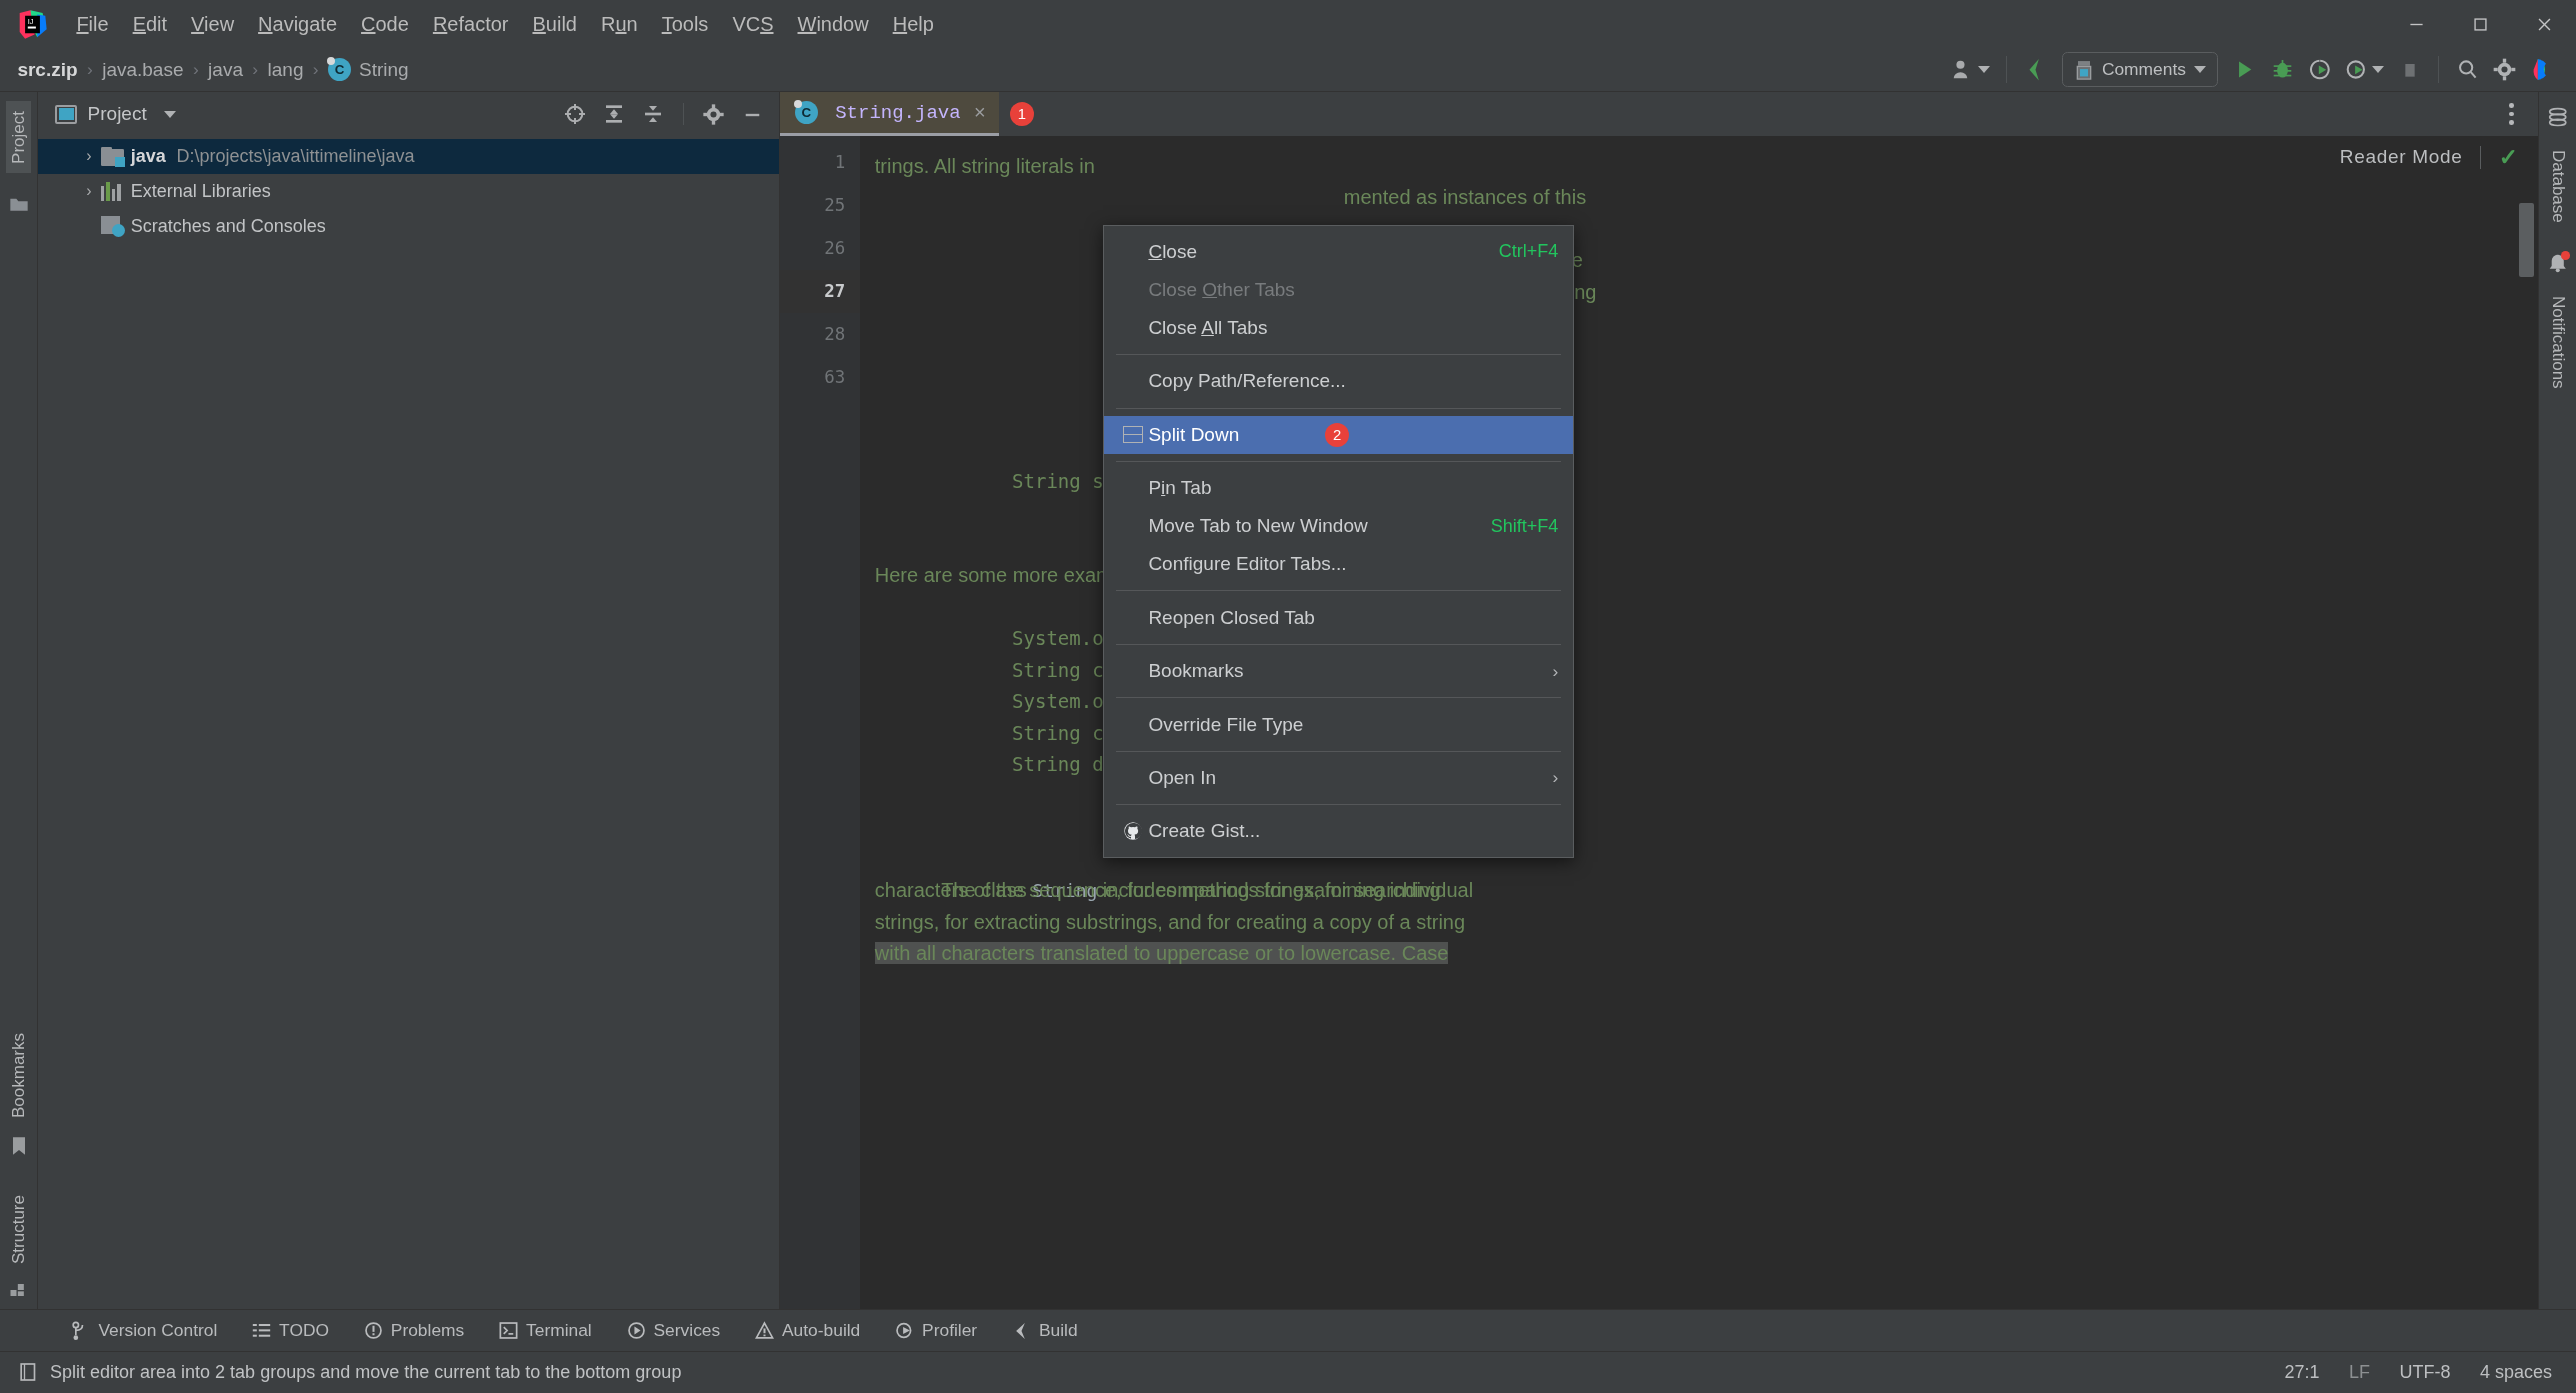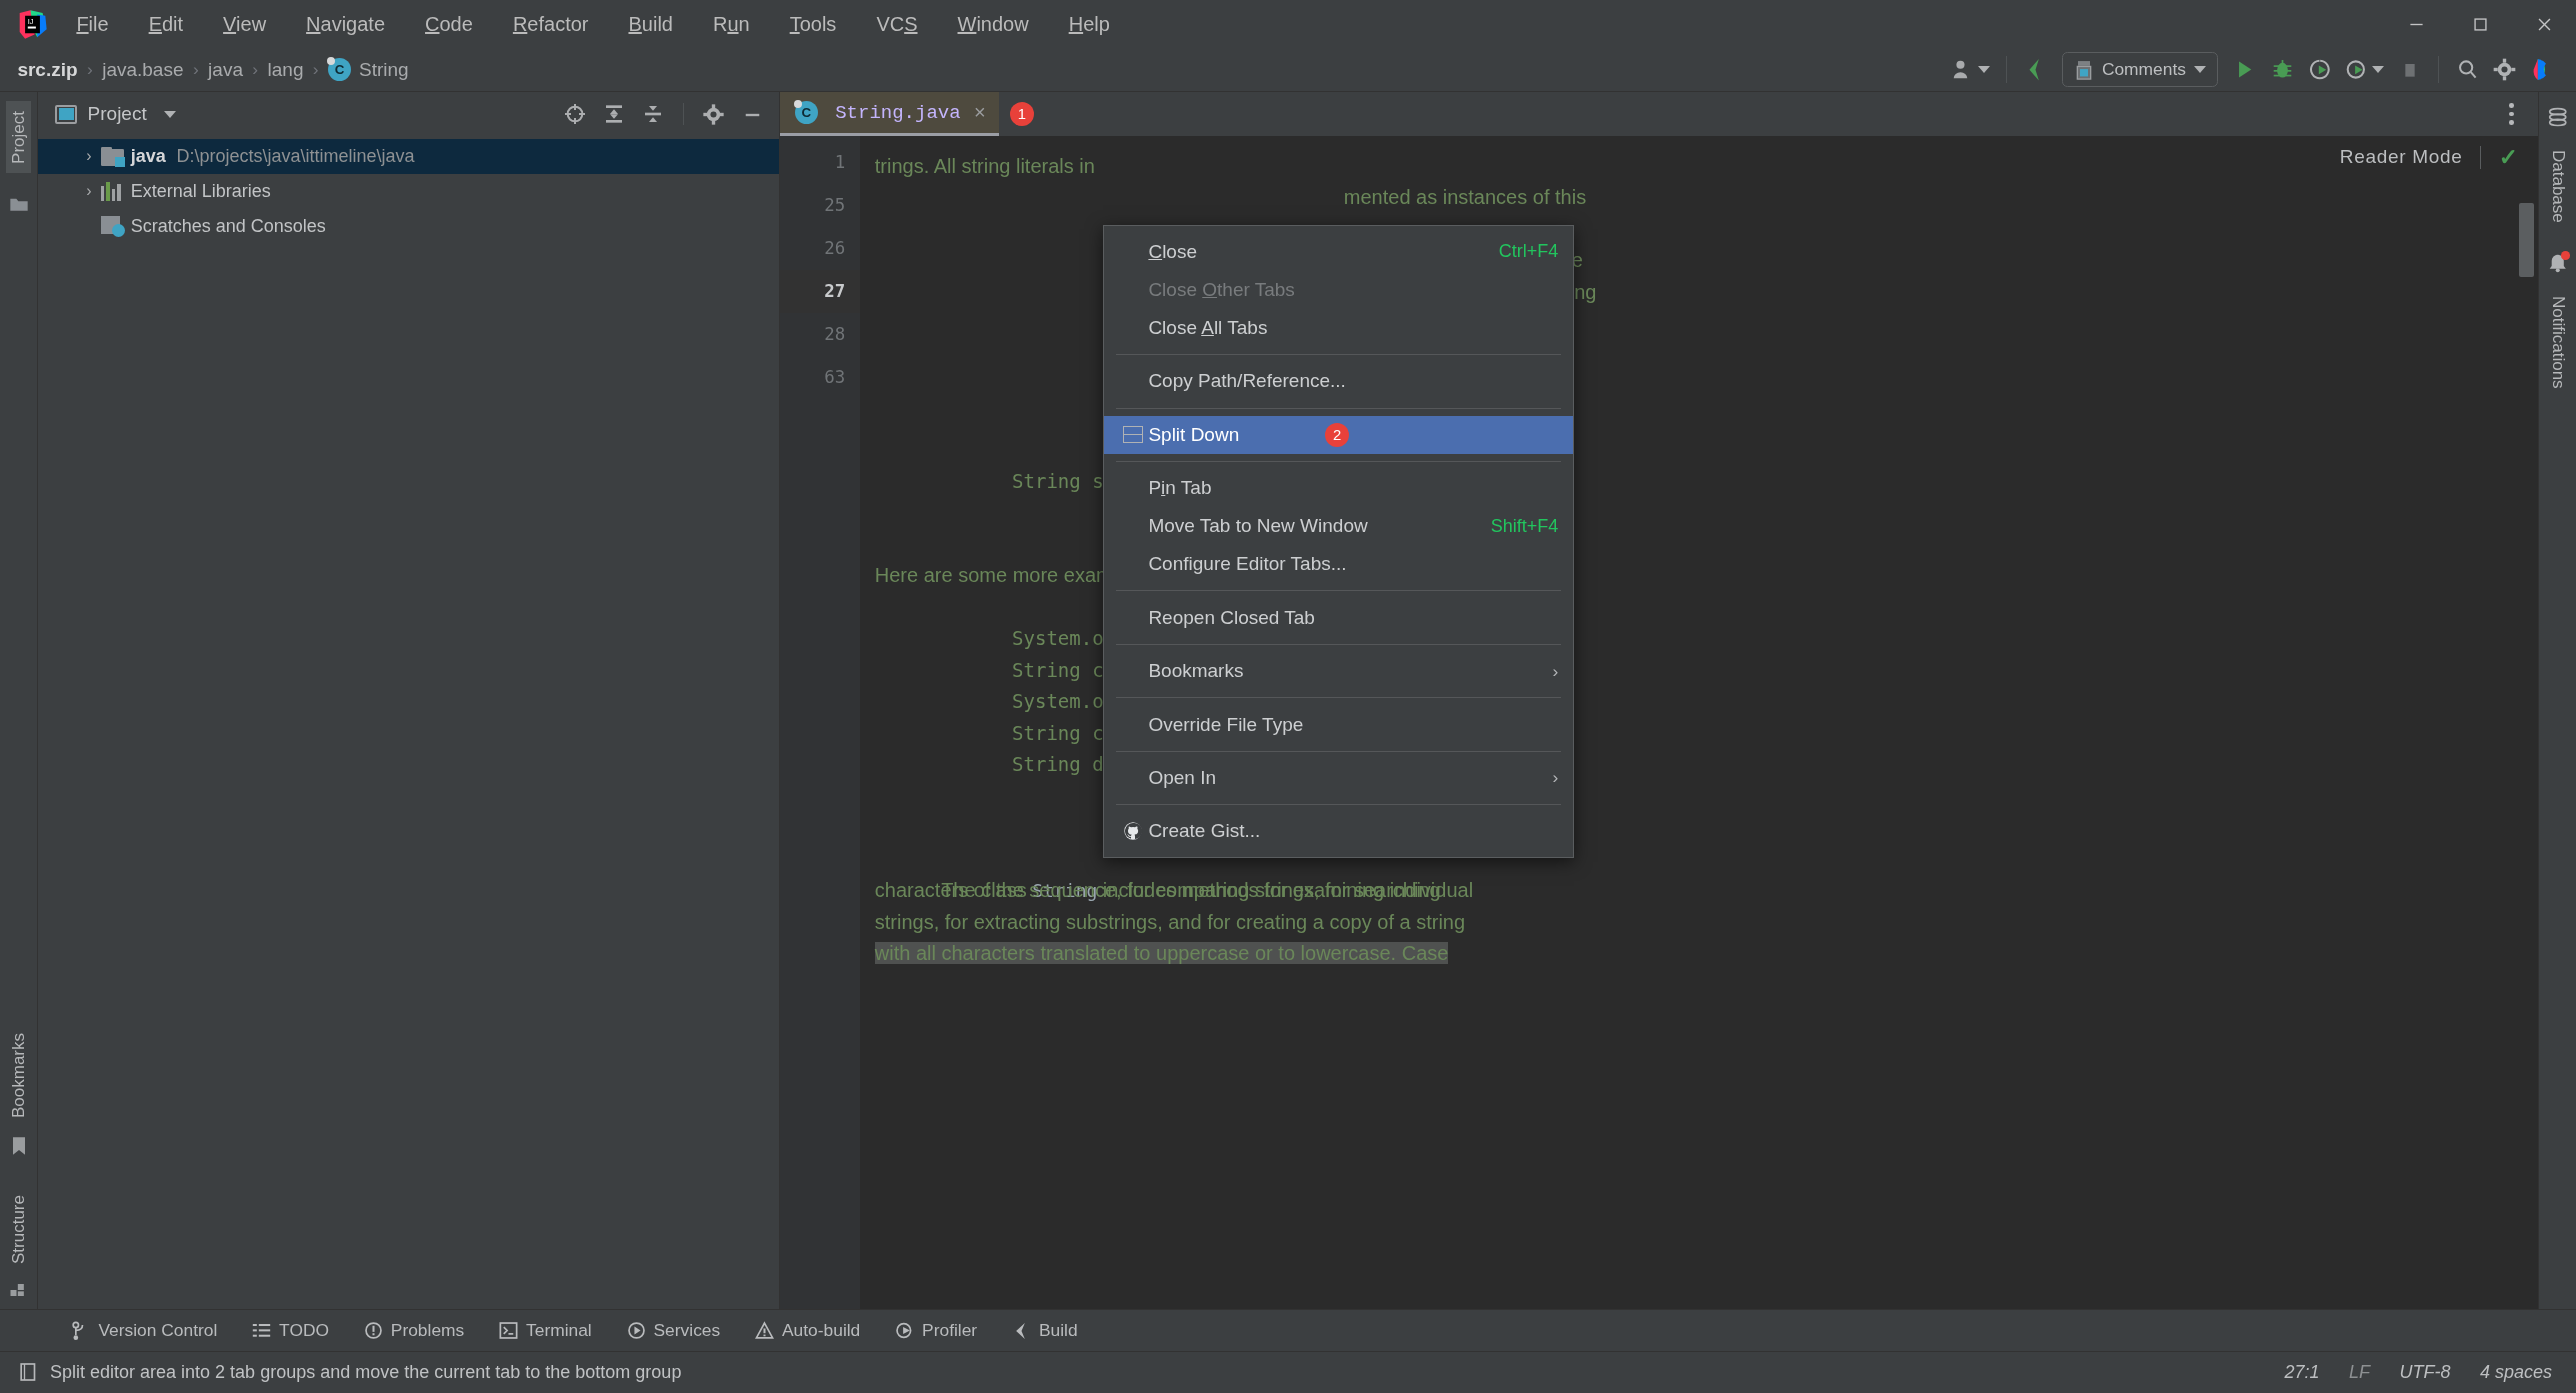--- a/index.html
+++ b/index.html
@@ -18,21 +18,21 @@
   }
 
   
   .titlebar {
     height: 48px; flex: 0 0 48px;
     background: #3c3f41;
     display: flex; align-items: center;
     position: relative;
   }
   .ij-logo { width: 31px; height: 31px; margin-left: 17.4px; margin-right: 16px; position: relative; }
-  .menu-list { display: flex; align-items: center; gap: 16px; }
+  .menu-list { display: flex; align-items: center; gap: 0px; }
   .menu-item {
     font-size: 20px; color: #bbbbbb; padding: 5.4px 12px;
     white-space: nowrap; cursor: default;
   }
   .menu-item .mn { text-decoration: underline; }
   .win-title {
     position: absolute; left: 0; right: 0; text-align: center;
     font-size: 20px; color: #9a9c9e; pointer-events: none;
   }
   .win-buttons { margin-left: auto; display: flex; height: 48px; }
@@ -212,21 +212,21 @@
   .bb-item {
     display: flex; align-items: center; gap: 8px; padding: 0 17.4px; height: 42px;
     font-size: 17.4px; color: #b9bbbd; white-space: nowrap;
   }
   .statusbar {
     height: 42px; flex: 0 0 42px; background: #3c3f41;
     display: flex; align-items: center; padding: 0 16px 0 19px;
     border-top: 0.7px solid #323232;
   }
   .status-text { font-size: 18px; color: #c0c2c4; margin-left: 12px; }
-  .status-right { margin-left: auto; display: flex; align-items: center; gap: 29.5px; padding-right: 8px; font-style: italic; }
+  .status-right { margin-left: auto; display: flex; align-items: center; gap: 29.5px; padding-right: 8px; }
   .status-right span { font-size: 18px; color: #bdbfc1; }
   .status-right span.dim { color: #8d9092; }
 
   
   .ctxmenu {
     position: absolute; left: 1103px; top: 133px; width: 471px;
     background: #3c3f41; border: 0.7px solid #5a5d5f;
     box-shadow: 0 4px 16px rgba(0,0,0,.55);
     padding: 6.7px 0; z-index: 50;
   }

